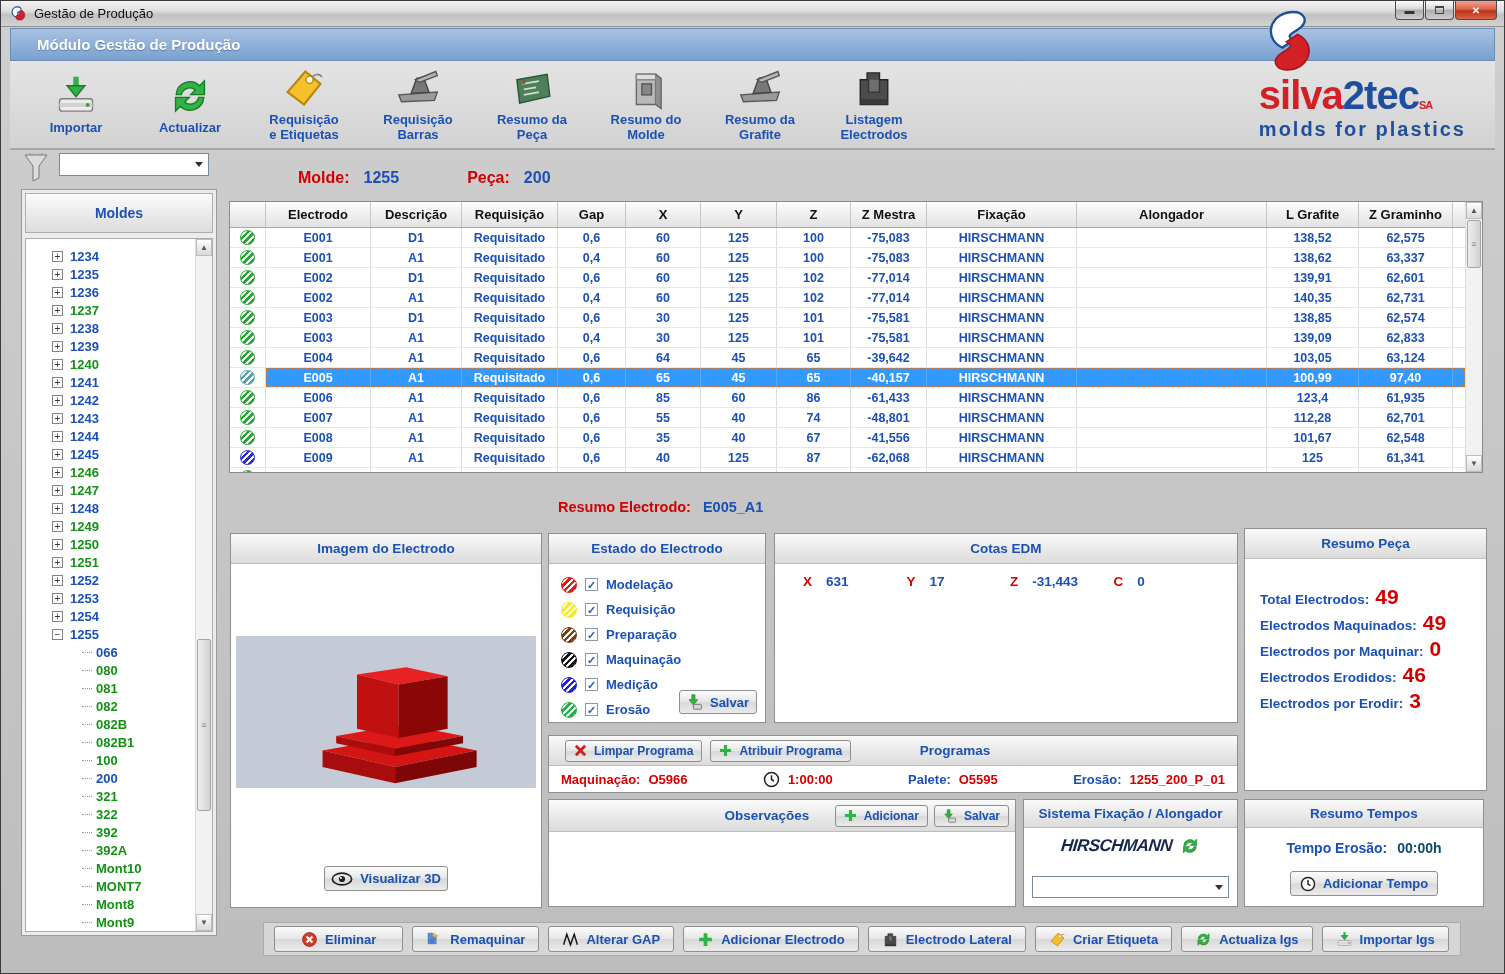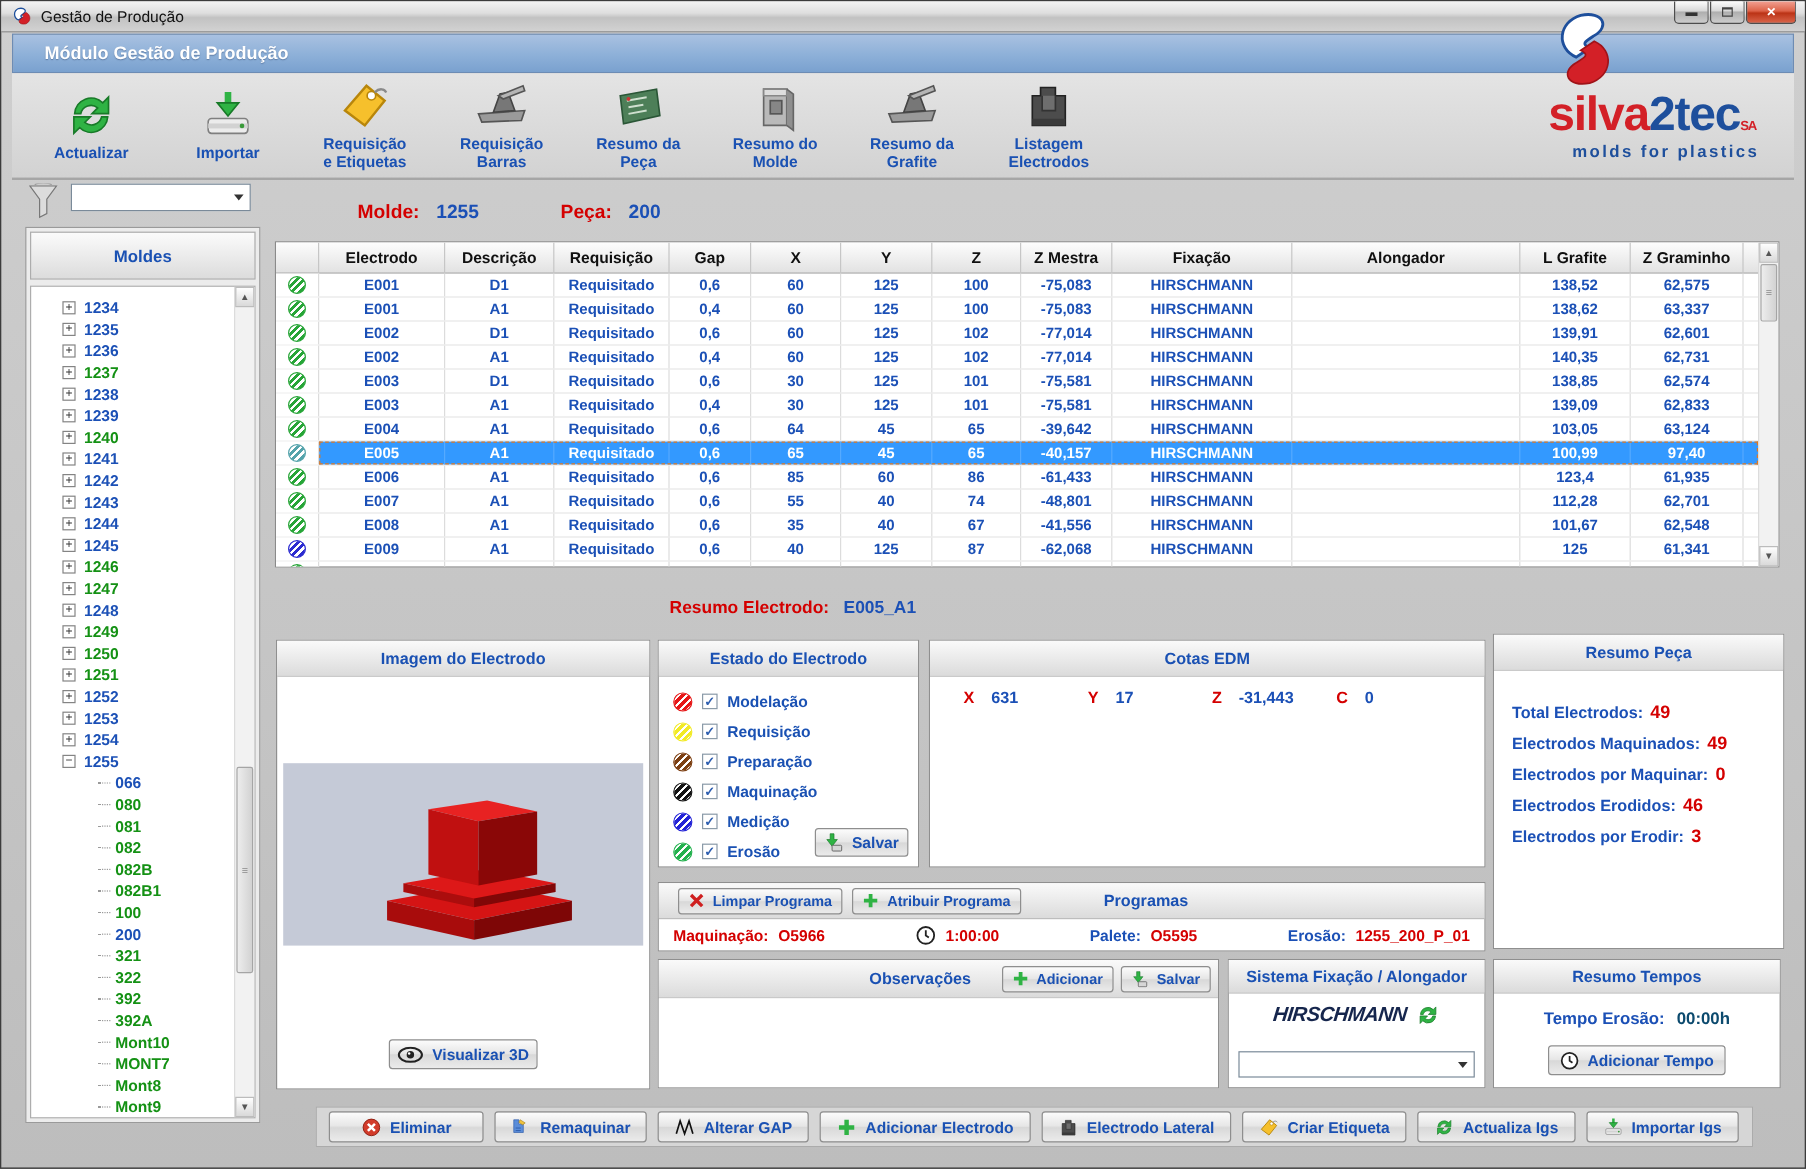--- a/index.html
+++ b/index.html
@@ -34,21 +34,21 @@
     justify-content:center;gap:3px;color:#1a51b3;font-weight:bold;font-size:13px;text-align:center;
     line-height:1.15;cursor:default;}
   .tb-item svg{width:46px;height:44px;}
   .brand{position:absolute;right:38px;top:8px;display:flex;align-items:flex-start;gap:2px;flex-direction:column;}
   .brand-mark{width:62px;height:64px;}
   .brand-text{display:flex;flex-direction:column;line-height:1;}
   .brand-line{font-weight:bold;font-size:40px;letter-spacing:-1px;}
   .brand-red{color:#d32027;}
   .brand-blue{color:#1e4f9c;}
   .brand-suffix{font-size:11px;color:#d32027;font-weight:bold;}
-  .brand-tagline{margin-top:4px;font-size:14px;color:#1e4f9c;letter-spacing:2px;font-weight:bold;margin-left:20px;}
+  .brand-tagline{margin-top:4px;font-size:20px;color:#1e4f9c;letter-spacing:2px;font-weight:bold;}
   
   .filter-row{position:absolute;left:22px;top:152px;display:flex;align-items:flex-start;gap:10px;}
   .filter-row svg{width:26px;height:30px;}
   .combo{background:#fff;border:1px solid #7a8a99;height:23px;position:relative;}
   .combo .arrow{position:absolute;right:5px;top:8px;width:0;height:0;
     border-left:4px solid transparent;border-right:4px solid transparent;border-top:5px solid #333;}
   .filter-combo{width:150px;}
   .moldes-panel{position:absolute;left:20px;top:188px;width:196px;height:747px;
     background:#ececec;border:1px solid #9a9a9a;padding:3px;}
   .moldes-header{height:40px;border:1px solid #adadad;background:linear-gradient(#fbfbfb,#dcdcdc);
@@ -109,21 +109,21 @@
   .chk{width:13px;height:13px;border:1px solid #8a9aa8;background:#fff;font-size:11px;line-height:12px;
     text-align:center;color:#2f5fb0;flex:0 0 auto;}
   .btn-salvar-estado{position:absolute;right:8px;bottom:8px;width:78px;height:24px;}
   .p-cotas{left:773px;top:532px;width:464px;height:190px;}
   .cotas-row{position:absolute;left:28px;top:40px;right:20px;display:flex;gap:0;
     font-weight:bold;font-size:13.5px;}
   .cotas-pair{display:flex;gap:14px;width:25%;}
   .p-resumo-peca{left:1243px;top:527px;width:243px;height:263px;}
   .rp-stats{position:absolute;left:15px;top:56px;right:6px;}
   .rp-line{height:26px;display:flex;align-items:baseline;gap:6px;font-weight:bold;font-size:13.5px;}
-  .rp-line .v{color:#d40000;font-size:15px;}
+  .rp-line .v{color:#d40000;font-size:21px;}
   .p-programas{left:547px;top:734px;width:690px;height:58px;}
   .prog-h{height:30px;background:linear-gradient(#fafafa,#dbdbdb);border-bottom:1px solid #bdbdbd;
     display:flex;align-items:center;padding:0 16px;gap:8px;}
   .prog-title{flex:1;text-align:center;color:#1a51b3;font-weight:bold;font-size:13.5px;margin-right:170px;}
   .btn-sm{height:22px;font-size:12px;padding:0 8px;}
   .prog-vals{height:26px;display:flex;align-items:center;justify-content:space-between;
     padding:0 12px;font-weight:bold;font-size:13px;}
   .pv{display:flex;align-items:center;gap:8px;}
   .p-observ{left:547px;top:798px;width:468px;height:108px;}
   .obs-h{height:32px;background:linear-gradient(#fafafa,#dbdbdb);border-bottom:1px solid #bdbdbd;
@@ -171,34 +171,34 @@
 
   <div class="frame-line"></div>
 
   <div class="module-header">
     <span>Módulo Gestão de Produção</span>
   </div>
 
   <div class="toolbar" id="top-toolbar">
       <div class="tb-item">
         <svg viewBox="0 0 32 32" width="46" height="44">
-          <path d="M6 15a10 10 0 0 1 17-6.5l3.5-3.5v10h-10l3.4-3.4A6.3 6.3 0 0 0 9.7 15Z" fill="#2fb344" stroke="#187a28"></path>
-          <path d="M26 17a10 10 0 0 1-17 6.5L5.5 27V17h10l-3.4 3.4A6.3 6.3 0 0 0 22.3 17Z" fill="#2fb344" stroke="#187a28"></path>
-        </svg>
-        <div>Actualizar</div>
-      </div>
-      <div class="tb-item">
-        <svg viewBox="0 0 32 32" width="46" height="44">
           <path d="M16 2v8" stroke="#2fb344" stroke-width="4"></path>
           <path d="M9.5 8.5h13L16 16.5Z" fill="#2fb344" stroke="#187a28"></path>
           <rect x="4" y="18" width="24" height="9" rx="2" fill="#ececec" stroke="#7f7f7f"></rect>
           <rect x="4" y="21" width="24" height="3" fill="#d2d2d2"></rect>
           <circle cx="24.5" cy="22.5" r="1.4" fill="#3a9a3a"></circle>
         </svg>
         <div>Importar</div>
+      </div>
+      <div class="tb-item">
+        <svg viewBox="0 0 32 32" width="46" height="44">
+          <path d="M6 15a10 10 0 0 1 17-6.5l3.5-3.5v10h-10l3.4-3.4A6.3 6.3 0 0 0 9.7 15Z" fill="#2fb344" stroke="#187a28"></path>
+          <path d="M26 17a10 10 0 0 1-17 6.5L5.5 27V17h10l-3.4 3.4A6.3 6.3 0 0 0 22.3 17Z" fill="#2fb344" stroke="#187a28"></path>
+        </svg>
+        <div>Actualizar</div>
       </div>
       <div class="tb-item">
         <svg viewBox="0 0 32 32" width="46" height="44">
           <path d="M4 19 L17 4 L28 13 L16 28 Z" fill="#f6c02c" stroke="#b8860b" stroke-width="1.5"></path>
           <circle cx="20" cy="10" r="2.6" fill="#fff" stroke="#b8860b"></circle>
           <path d="M22 8c3-3 6-2 7 0" fill="none" stroke="#8a8a8a" stroke-width="1.4"></path>
         </svg>
         <div>Requisição<br>e Etiquetas</div>
       </div>
       <div class="tb-item">

